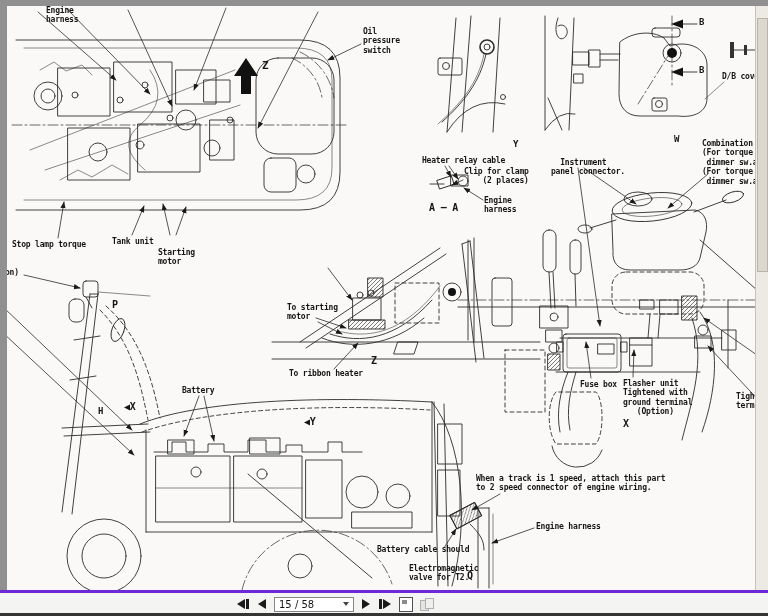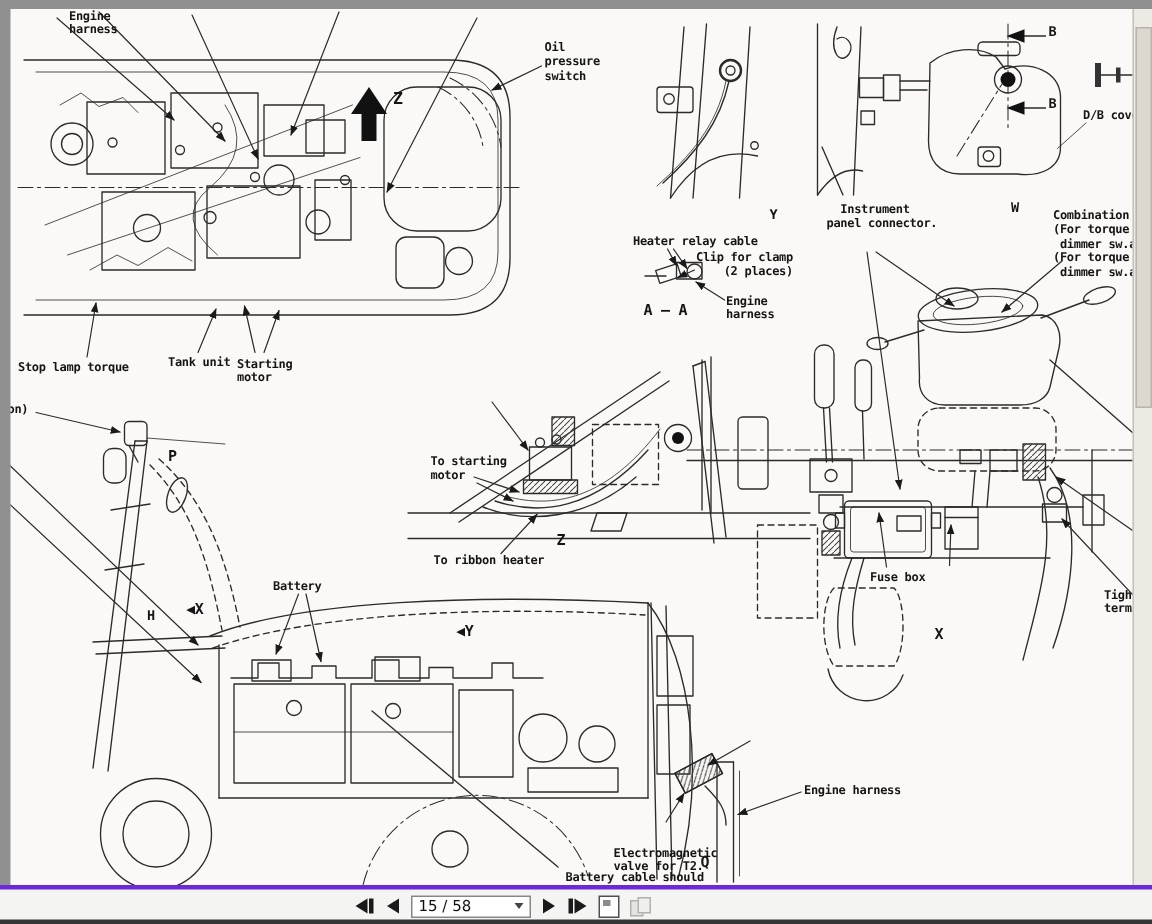--- a/index.html
+++ b/index.html
@@ -314,50 +314,56 @@
       <div class="lbl m9" style="left:699px;top:65px">B</div>
       <div class="lbl" style="left:722px;top:72px">D/B cover</div>
       <div class="lbl m9" style="left:513px;top:139px">Y</div>
       <div class="lbl m9" style="left:674px;top:134px">W</div>
       <div class="lbl" style="left:422px;top:156px">Heater relay cable</div>
       <div class="lbl" style="left:464px;top:167px">Clip for clamp
     (2 places)</div>
       <div class="lbl" style="left:484px;top:196px">Engine
 harness</div>
       <div class="lbl m10" style="left:429px;top:202px">A – A</div>
-      <div class="lbl" style="left:551px;top:135px">  Instrument
+      <div class="lbl" style="left:551px;top:158px">  Instrument
 panel connector.</div>
       <div class="lbl" style="left:702px;top:139px">Combination sw
 (For torque 2
  dimmer sw.att
 (For torque 1
  dimmer sw.att</div>
       <div class="lbl" style="left:12px;top:240px">Stop lamp torque</div>
       <div class="lbl" style="left:112px;top:237px">Tank unit</div>
-      <div class="lbl" style="left:158px;top:238px">Starting
+      <div class="lbl" style="left:158px;top:248px">Starting
 motor</div>
       <div class="lbl" style="left:5px;top:268px">on)</div>
       <div class="lbl m10" style="left:112px;top:299px">P</div>
       <div class="lbl" style="left:287px;top:303px">To starting
 motor</div>
       <div class="lbl m10" style="left:371px;top:355px">Z</div>
       <div class="lbl" style="left:289px;top:369px">To ribbon heater</div>
       <div class="lbl" style="left:182px;top:386px">Battery</div>
       <div class="lbl m10" style="left:124px;top:401px">◀X</div>
       <div class="lbl m9" style="left:98px;top:406px">H</div>
       <div class="lbl m10" style="left:304px;top:416px">◀Y</div>
       <div class="lbl" style="left:580px;top:380px">Fuse box</div>
+      <div class="lbl" style="left:623px;top:379px">Flasher unit
+Tightened with
+ground terminal
+   (Option)</div>
       <div class="lbl m10" style="left:623px;top:418px">X</div>
       <div class="lbl" style="left:736px;top:392px">Tightened
 terminal</div>
+      <div class="lbl" style="left:476px;top:474px">When a track is 1 speed, attach this part
+to 2 speed connector of engine wiring.</div>
       <div class="lbl" style="left:536px;top:522px">Engine harness</div>
       <div class="lbl" style="left:409px;top:564px">Electromagnetic
 valve for T2.</div>
       <div class="lbl m10" style="left:467px;top:570px">Q</div>
-      <div class="lbl" style="left:377px;top:580px">Battery cable should</div>
+      <div class="lbl" style="left:377px;top:545px">Battery cable should</div>
     </div>
   </div>
 
   <div class="scrollbar">
     <div class="thumb"></div>
   </div>
 
   <div class="toolbar">
     <div class="navgroup">
       <button class="navbtn">

